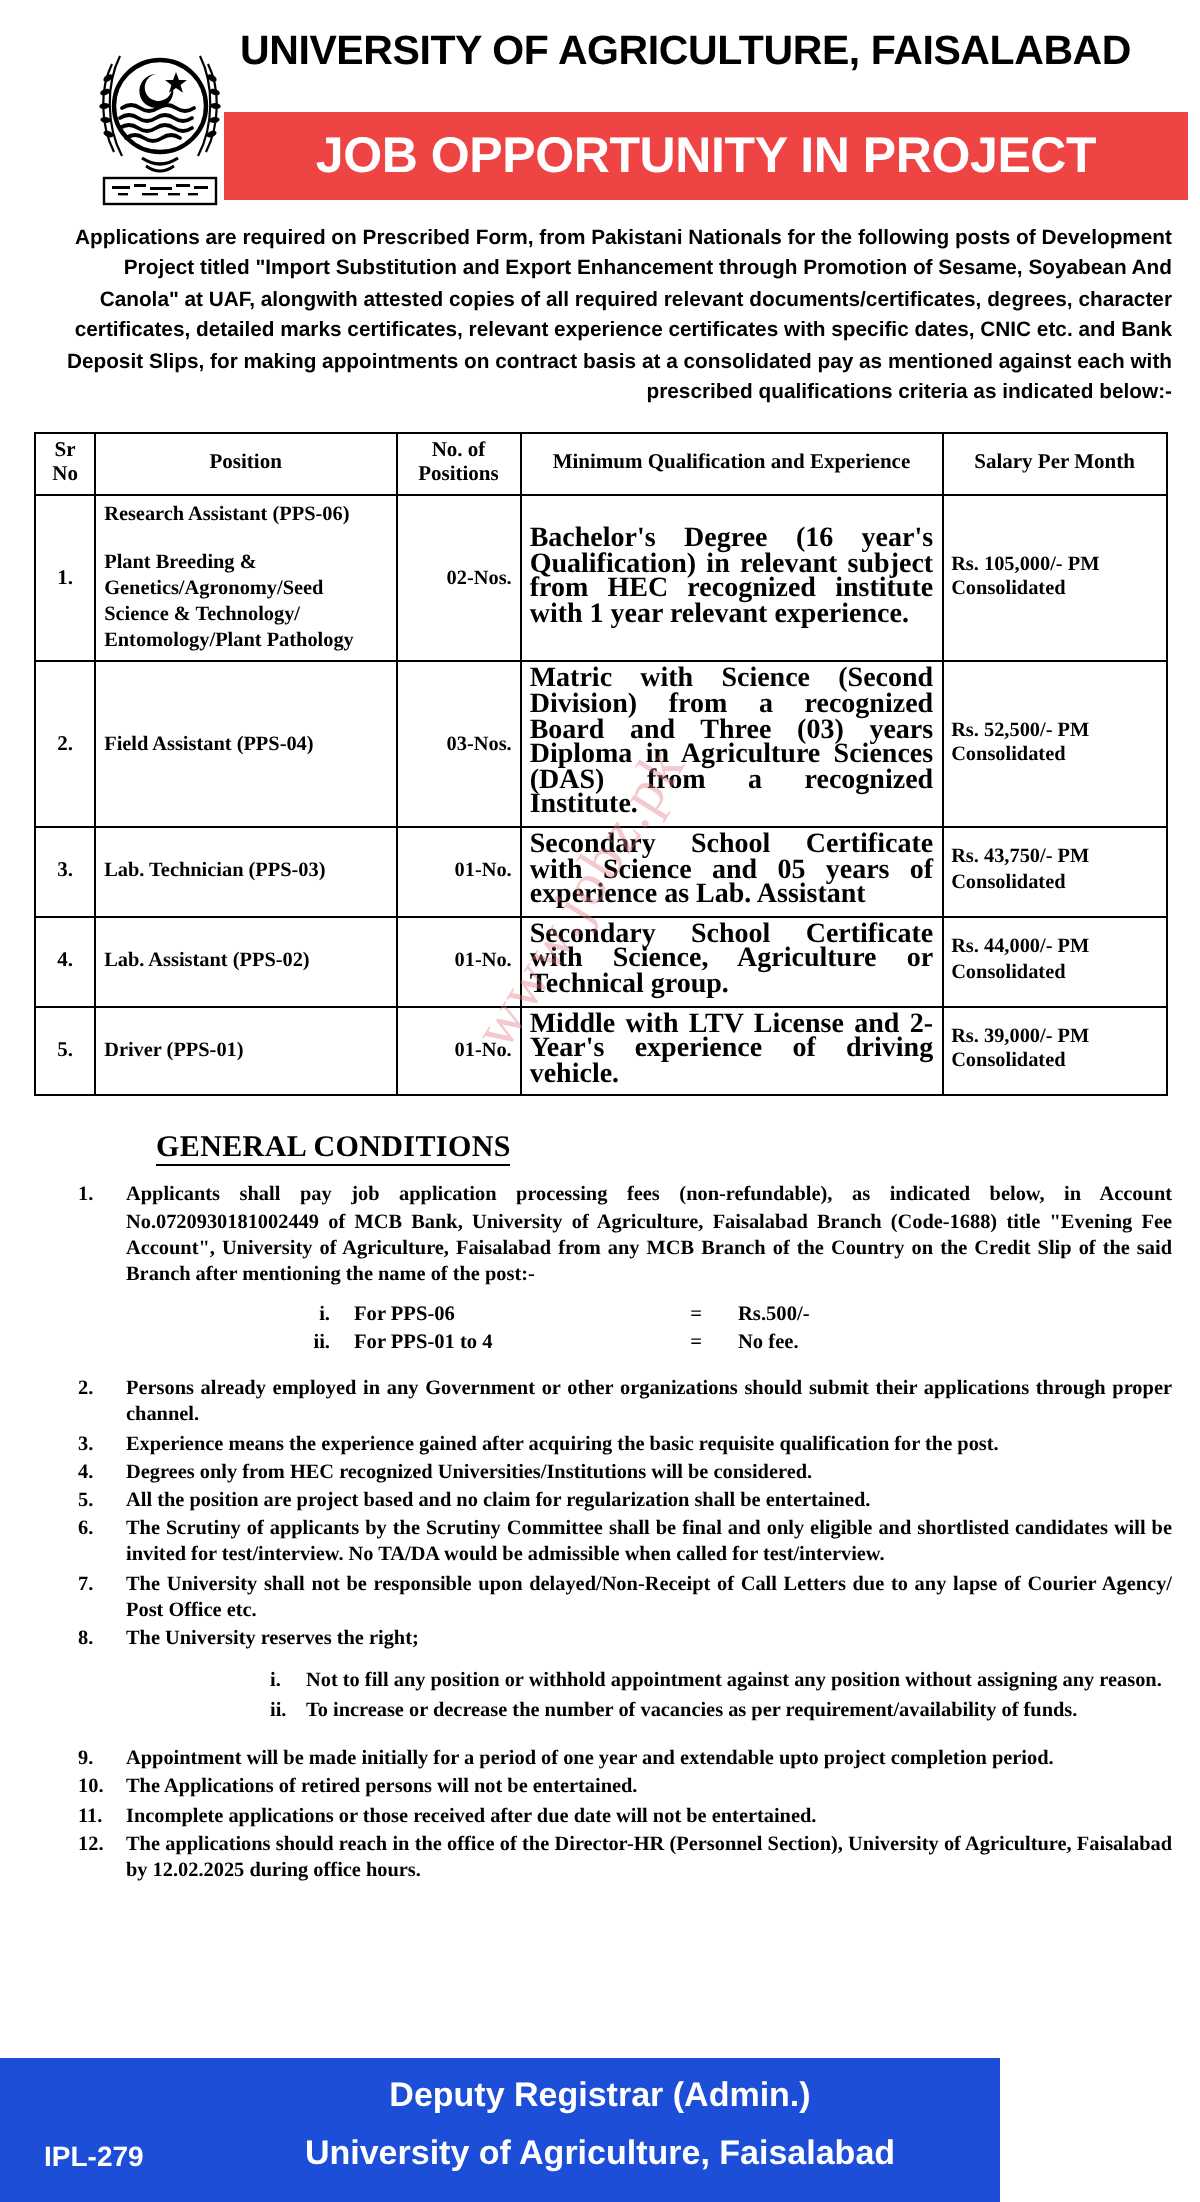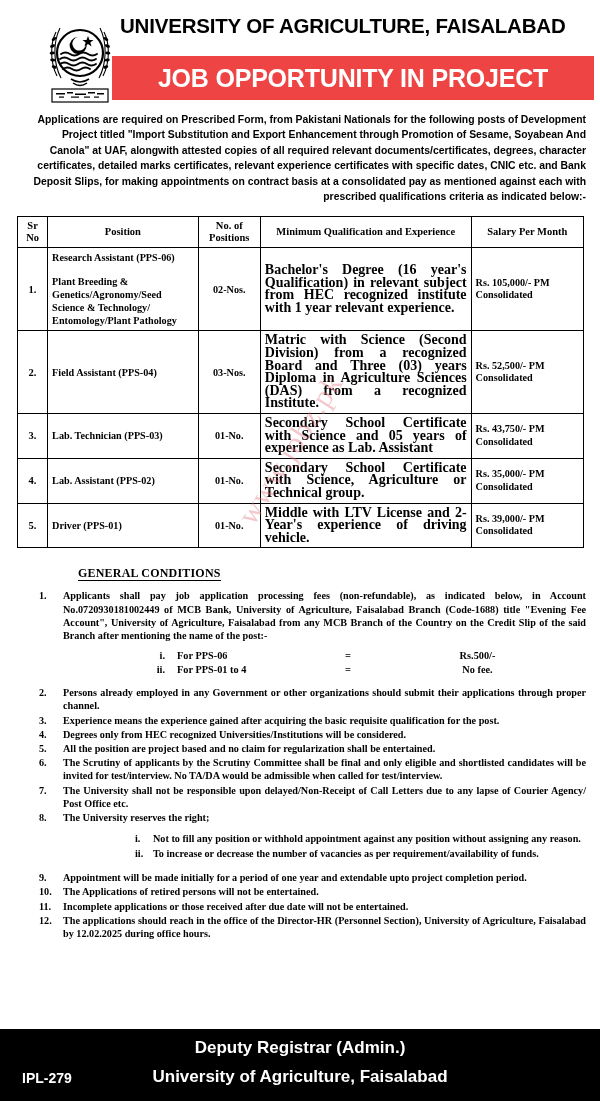--- a/index.html
+++ b/index.html
@@ -97,32 +97,32 @@
     text-align: center;
   }
   .c-sr { width: 30px; }
   .c-pos { width: 150px; }
   .c-num { width: 62px; }
   .c-qual { width: 210px; }
   .c-sal { width: 112px; }
 
   td.sr { text-align: center; font-size: 10.5px; font-weight: bold; vertical-align: middle; }
   td.pos { font-size: 10.2px; line-height: 13px; font-weight: bold; padding-left: 7px; margin-top: 26px; }
-  td.num { text-align: center; font-size: 10.2px; font-weight: bold; }
+  td.num { text-align: right; font-size: 10.2px; font-weight: bold; }
   td.qual { font-size: 14px; line-height: 12.6px; text-align: justify; padding: 3px 5px; font-weight: bold; }
   td.sal { font-size: 10.2px; line-height: 12.6px; padding-left: 6px; font-weight: bold; }
   .pos-sub { display: block; margin-top: 11px; }
 
   
   .gc-head {
     margin: 18px 0 0 0;
     padding-left: 78px;
     font-family: "Liberation Serif", serif;
     font-weight: bold;
-    font-size: 12px;
+    font-size: 15px;
     letter-spacing: 0.2px;
   }
   .gc-head span { border-bottom: 1.4px solid #000; padding-bottom: 0px; }
 
   .conds { margin: 8px 14px 0 17px; }
   .cond {
     display: flex;
     align-items: flex-start;
     font-family: "Liberation Serif", serif;
     font-size: 10.2px;
@@ -146,43 +146,43 @@
     display: flex;
     font-family: "Liberation Serif", serif;
     font-size: 10.3px;
     line-height: 14px;
     font-weight: bold;
     color: #000;
   }
   .fee-row .rn { width: 160px; flex: 0 0 160px; text-align: right; padding-right: 12px; }
   .fee-row .lbl { width: 150px; flex: 0 0 150px; }
   .fee-row .eq { width: 42px; flex: 0 0 42px; text-align: center; }
-  .fee-row .val { flex: 1; text-align: center; }
+  .fee-row .val { flex: 1; }
 
   
   .romans { margin: 8px 0 10px 0; }
   .rom-row {
     display: flex;
     font-family: "Liberation Serif", serif;
     font-size: 10.2px;
     line-height: 14.5px;
     font-weight: bold;
     color: #000;
   }
   .rom-row .rn { width: 136px; flex: 0 0 136px; text-align: left; padding-left: 118px; }
   .rom-row .rt { flex: 1; }
 
   
   .footer {
     position: absolute;
     left: 0;
     bottom: 0;
-    width: 600px;
+    width: 500px;
     height: 72px;
-    background: #000000;
+    background: #1d4ed8;
     color: #fff;
   }
   .footer .dr {
     position: absolute;
     top: 9px;
     left: 0;
     width: 600px;
     text-align: center;
     font-family: "Liberation Sans", sans-serif;
     font-weight: bold;
@@ -338,21 +338,21 @@
           <td class="qual">Secondary School Certificate with Science and 05 years of experience as Lab. Assistant</td>
           <td class="sal">Rs. 43,750/- PM Consolidated</td>
         </tr>
         <tr>
           <td class="sr">4.</td>
           <td class="pos">
             <span>Lab. Assistant (PPS-02)</span>
           </td>
           <td class="num">01-No.</td>
           <td class="qual">Secondary School Certificate with Science, Agriculture or Technical group.</td>
-          <td class="sal">Rs. 35,000/- PM Consolidated</td>
+          <td class="sal">Rs. 44,000/- PM Consolidated</td>
         </tr>
         <tr>
           <td class="sr">5.</td>
           <td class="pos">
             <span>Driver (PPS-01)</span>
           </td>
           <td class="num">01-No.</td>
           <td class="qual">Middle with LTV License and 2-Year's experience of driving vehicle.</td>
           <td class="sal">Rs. 39,000/- PM Consolidated</td>
         </tr>

